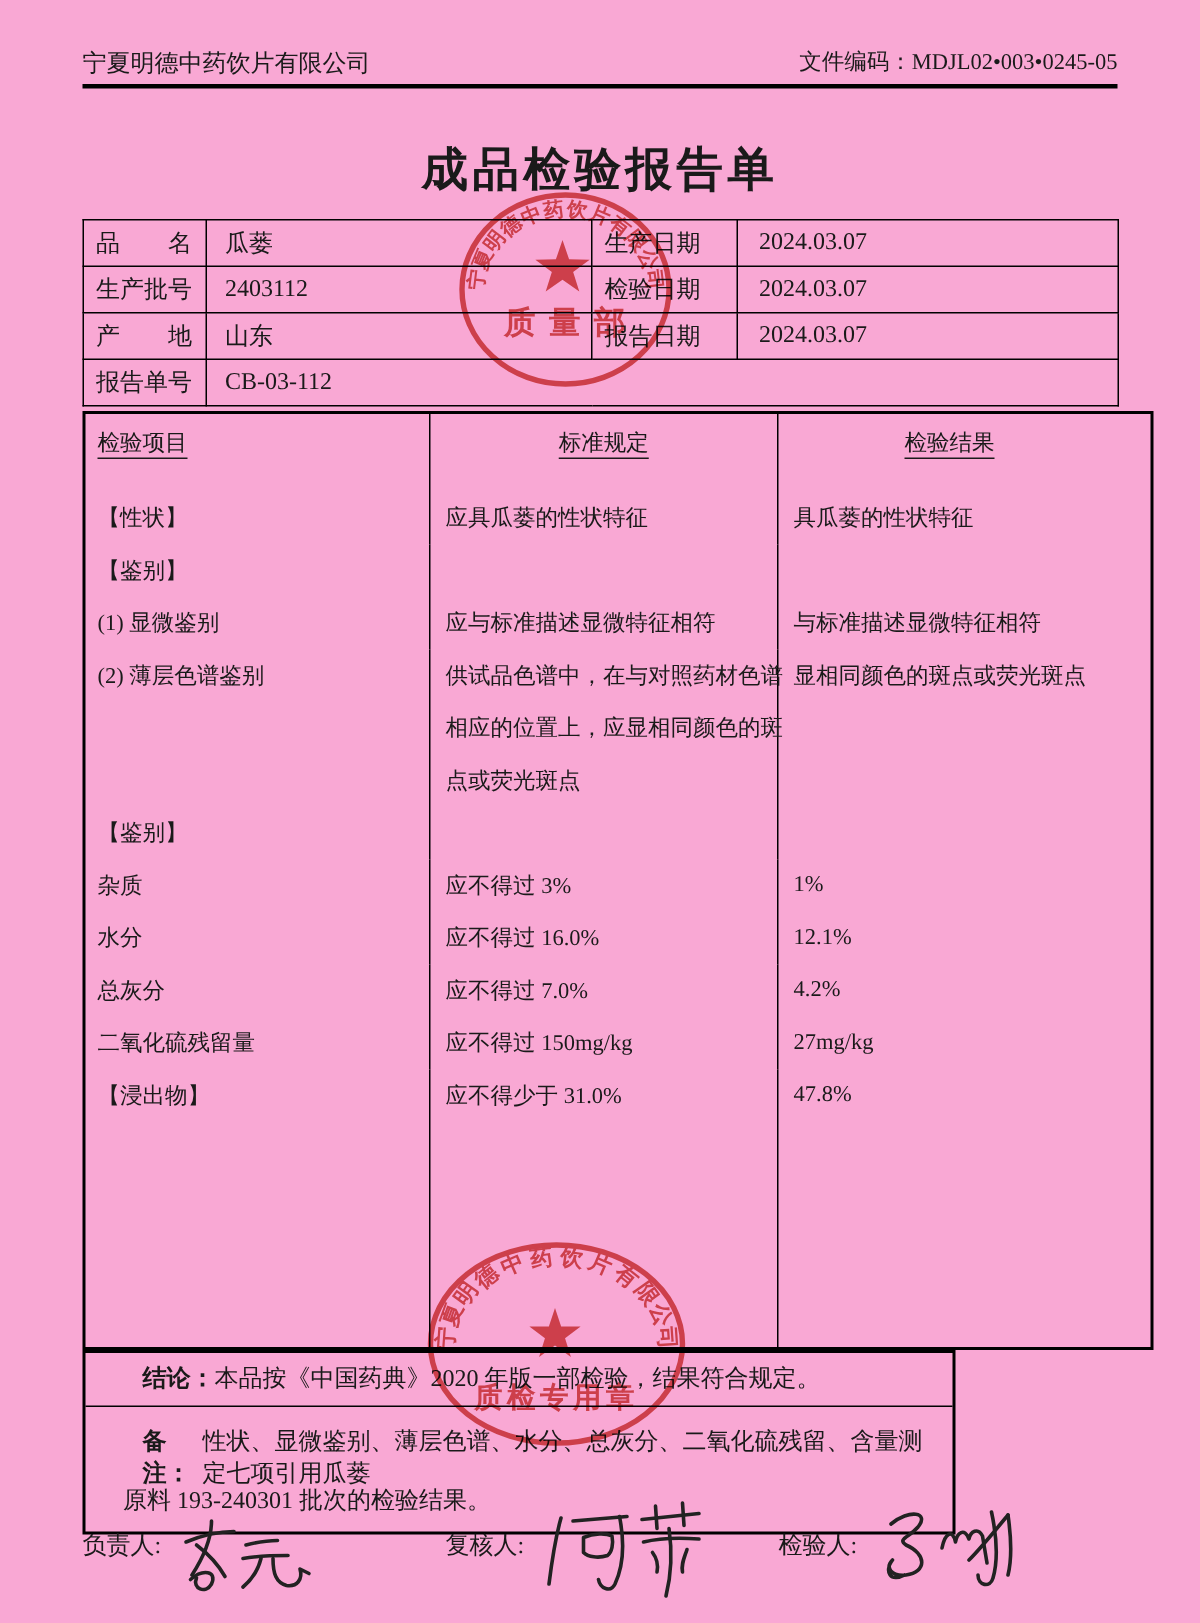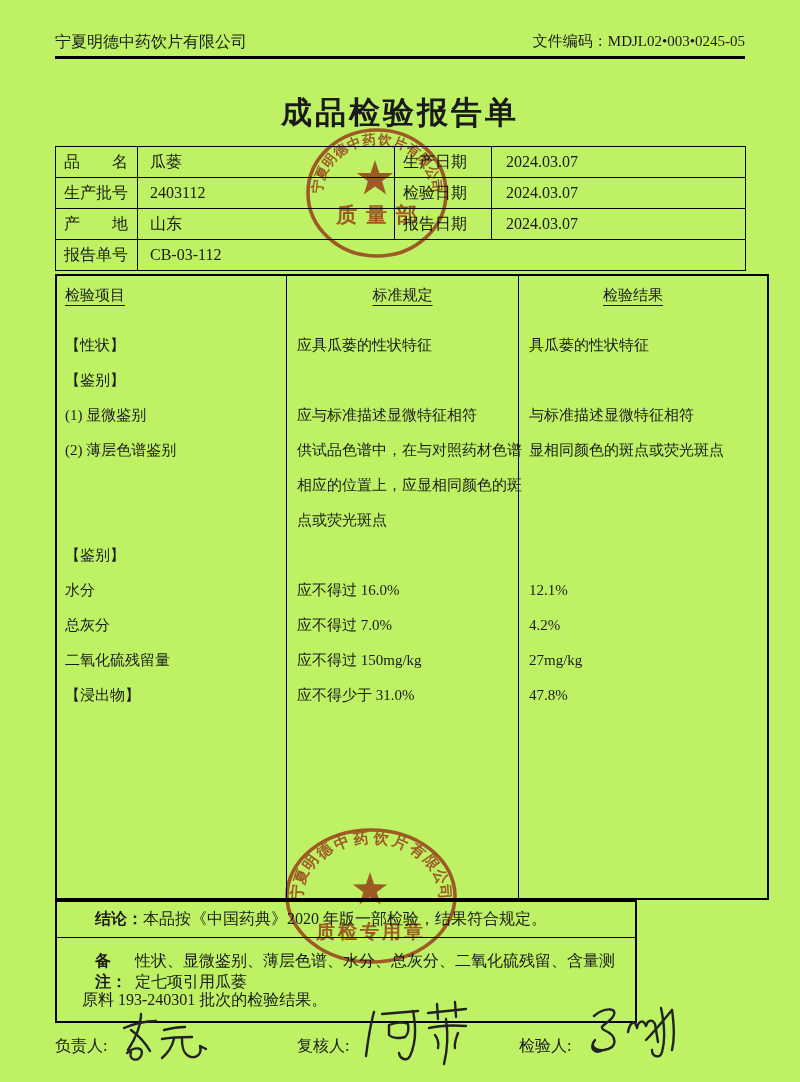--- a/index.html
+++ b/index.html
@@ -1,18 +1,18 @@
 <!DOCTYPE html>
 <html><head>
 <meta charset="utf-8">
 <style>
   html,body { margin:0; padding:0; background:#888; }
   .page {
     position:relative; width:800px; height:1082px; margin:0 auto;
-    background:#bef264; overflow:hidden;
+    background:#f9a8d4; overflow:hidden;
     font-family:"Liberation Serif","DejaVu Serif",serif;
     color:#1a1a1a;
   }
   
   .hdr-company { position:absolute; left:55px; top:32px; font-size:16px; }
   .hdr-code    { position:absolute; right:55px; top:32px; font-size:15px; }
   .hdr-rule    { position:absolute; left:55px; top:56px; width:690px; height:3px; background:#000; }
   
   .doc-title { position:absolute; left:0; top:92px; width:800px; text-align:center;
                font-size:31px; font-weight:bold; letter-spacing:3px; }
@@ -40,21 +40,21 @@
   .cblock { position:absolute; left:55px; top:900px; width:582px;
             border:2px solid #000; box-sizing:border-box; font-size:16px; }
   .crow1 { height:35px; border-bottom:1px solid #000; display:flex; align-items:center;
            padding-left:38px; }
   .crow2 { padding:3px 6px 6px 6px; }
   .crow2 .rline1 { padding-left:32px; height:29px; display:flex; align-items:center;margin-top:16px; }
   .crow2 .rline2 { height:29px; display:flex; align-items:center; padding-left:2px;margin-left:17px; }
   .blab { font-weight:bold; }
   
   .sigrow { position:absolute; left:0; top:1008px; width:800px; height:74px; }
-  .siglabel { position:absolute; top:28px; font-size:16px; }
+  .siglabel { position:absolute; top:12px; font-size:16px; }
   .sigsvg { position:absolute; }
   .sigsvg path { fill:none; stroke:#222; stroke-width:2.4; stroke-linecap:round; stroke-linejoin:round; }
   
   .stamp { position:absolute; opacity:0.84; mix-blend-mode:multiply; pointer-events:none; }
   .stamp text { font-family:"Liberation Serif","DejaVu Serif",serif; font-weight:bold; }
 </style>
 </head>
 <body>
 
 <div class="page">
@@ -161,20 +161,31 @@
         </div>
         <div class="mcell mc2">
           <div class="mline"></div>
         </div>
         <div class="mcell mc3">
           <div class="mline"></div>
         </div>
       </div>
       <div class="mrow">
         <div class="mcell mc1">
+          <div class="mline">杂质</div>
+        </div>
+        <div class="mcell mc2">
+          <div class="mline">应不得过 3%</div>
+        </div>
+        <div class="mcell mc3">
+          <div class="mline">1%</div>
+        </div>
+      </div>
+      <div class="mrow">
+        <div class="mcell mc1">
           <div class="mline">水分</div>
         </div>
         <div class="mcell mc2">
           <div class="mline">应不得过 16.0%</div>
         </div>
         <div class="mcell mc3">
           <div class="mline">12.1%</div>
         </div>
       </div>
       <div class="mrow">

